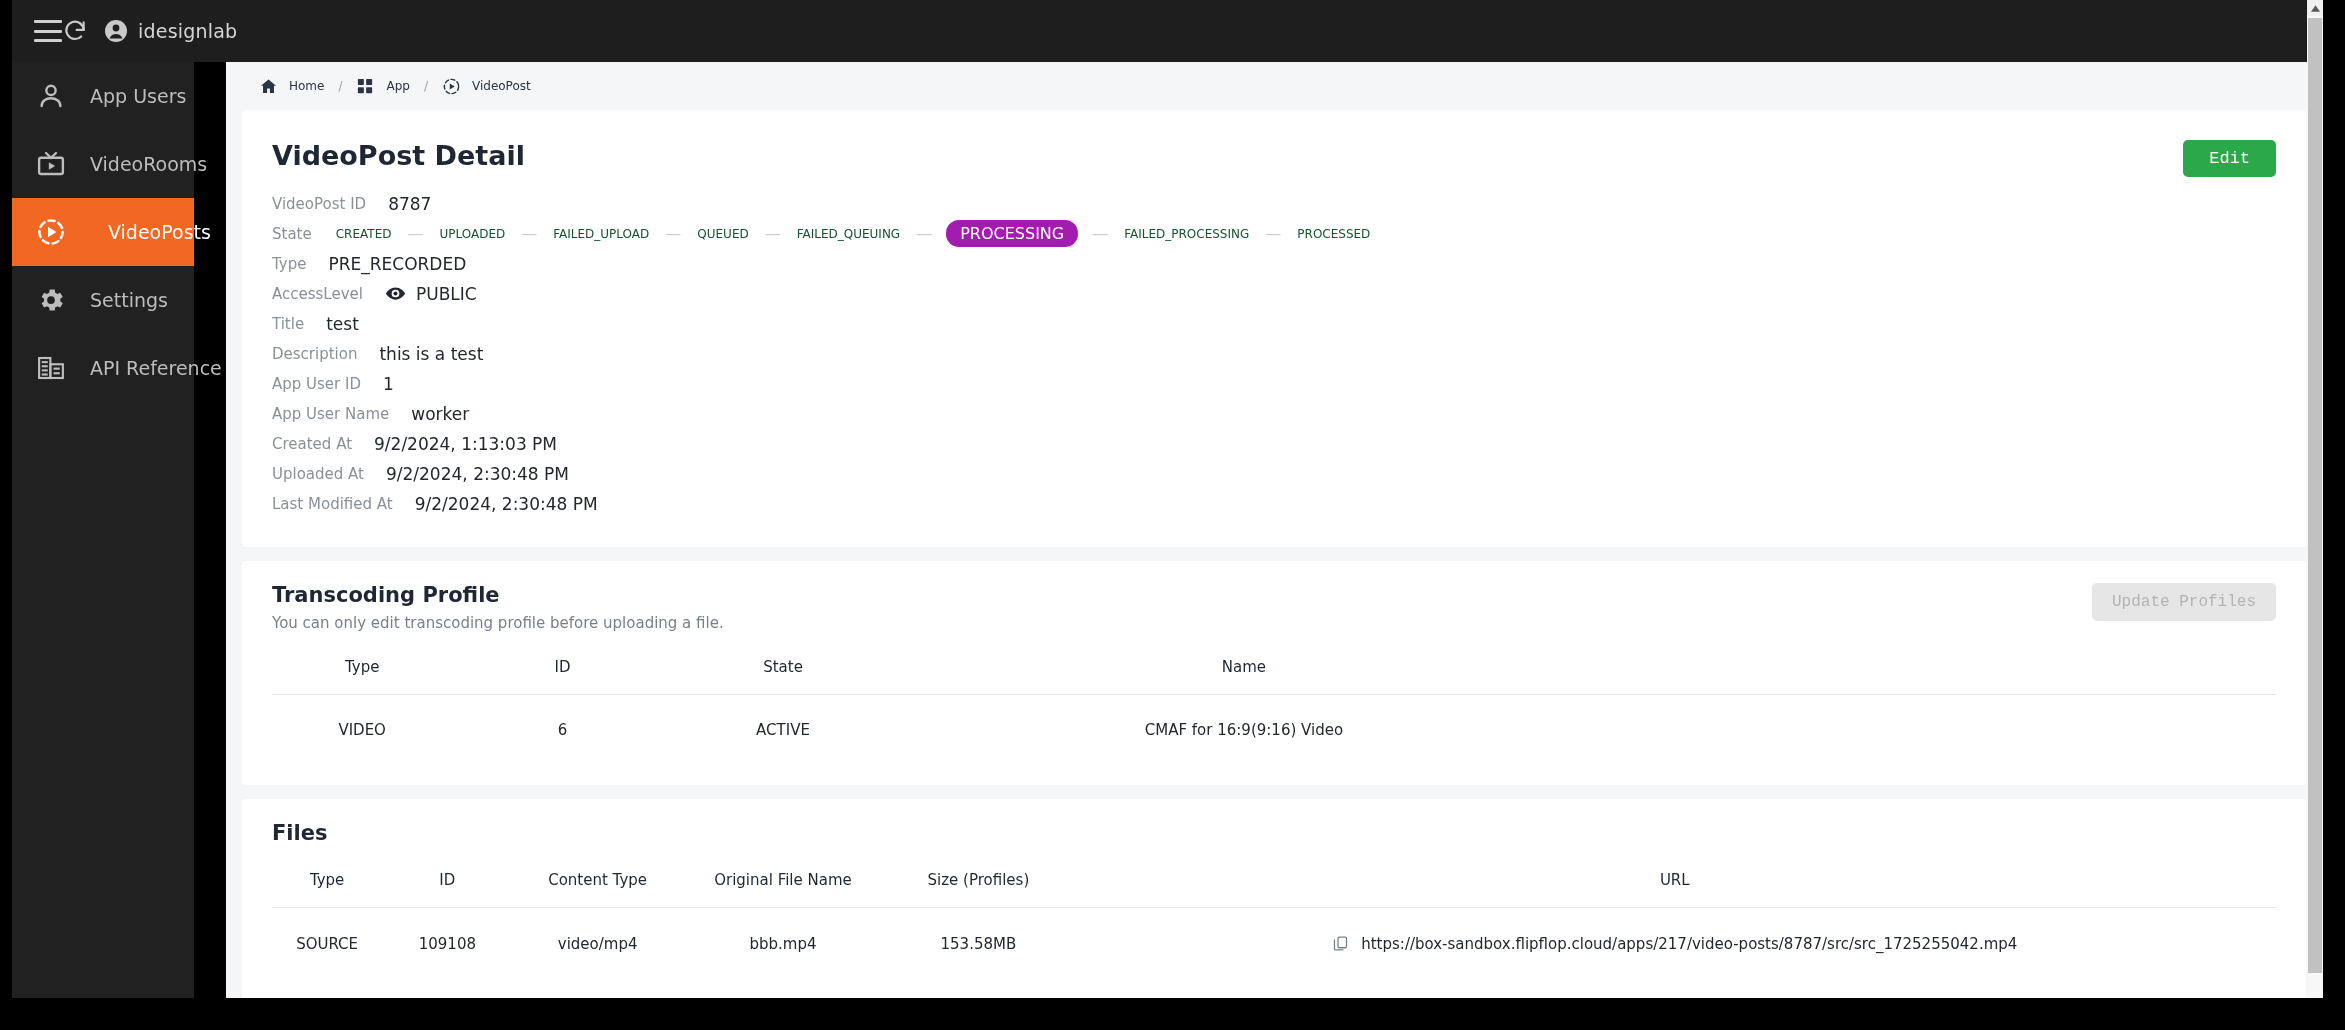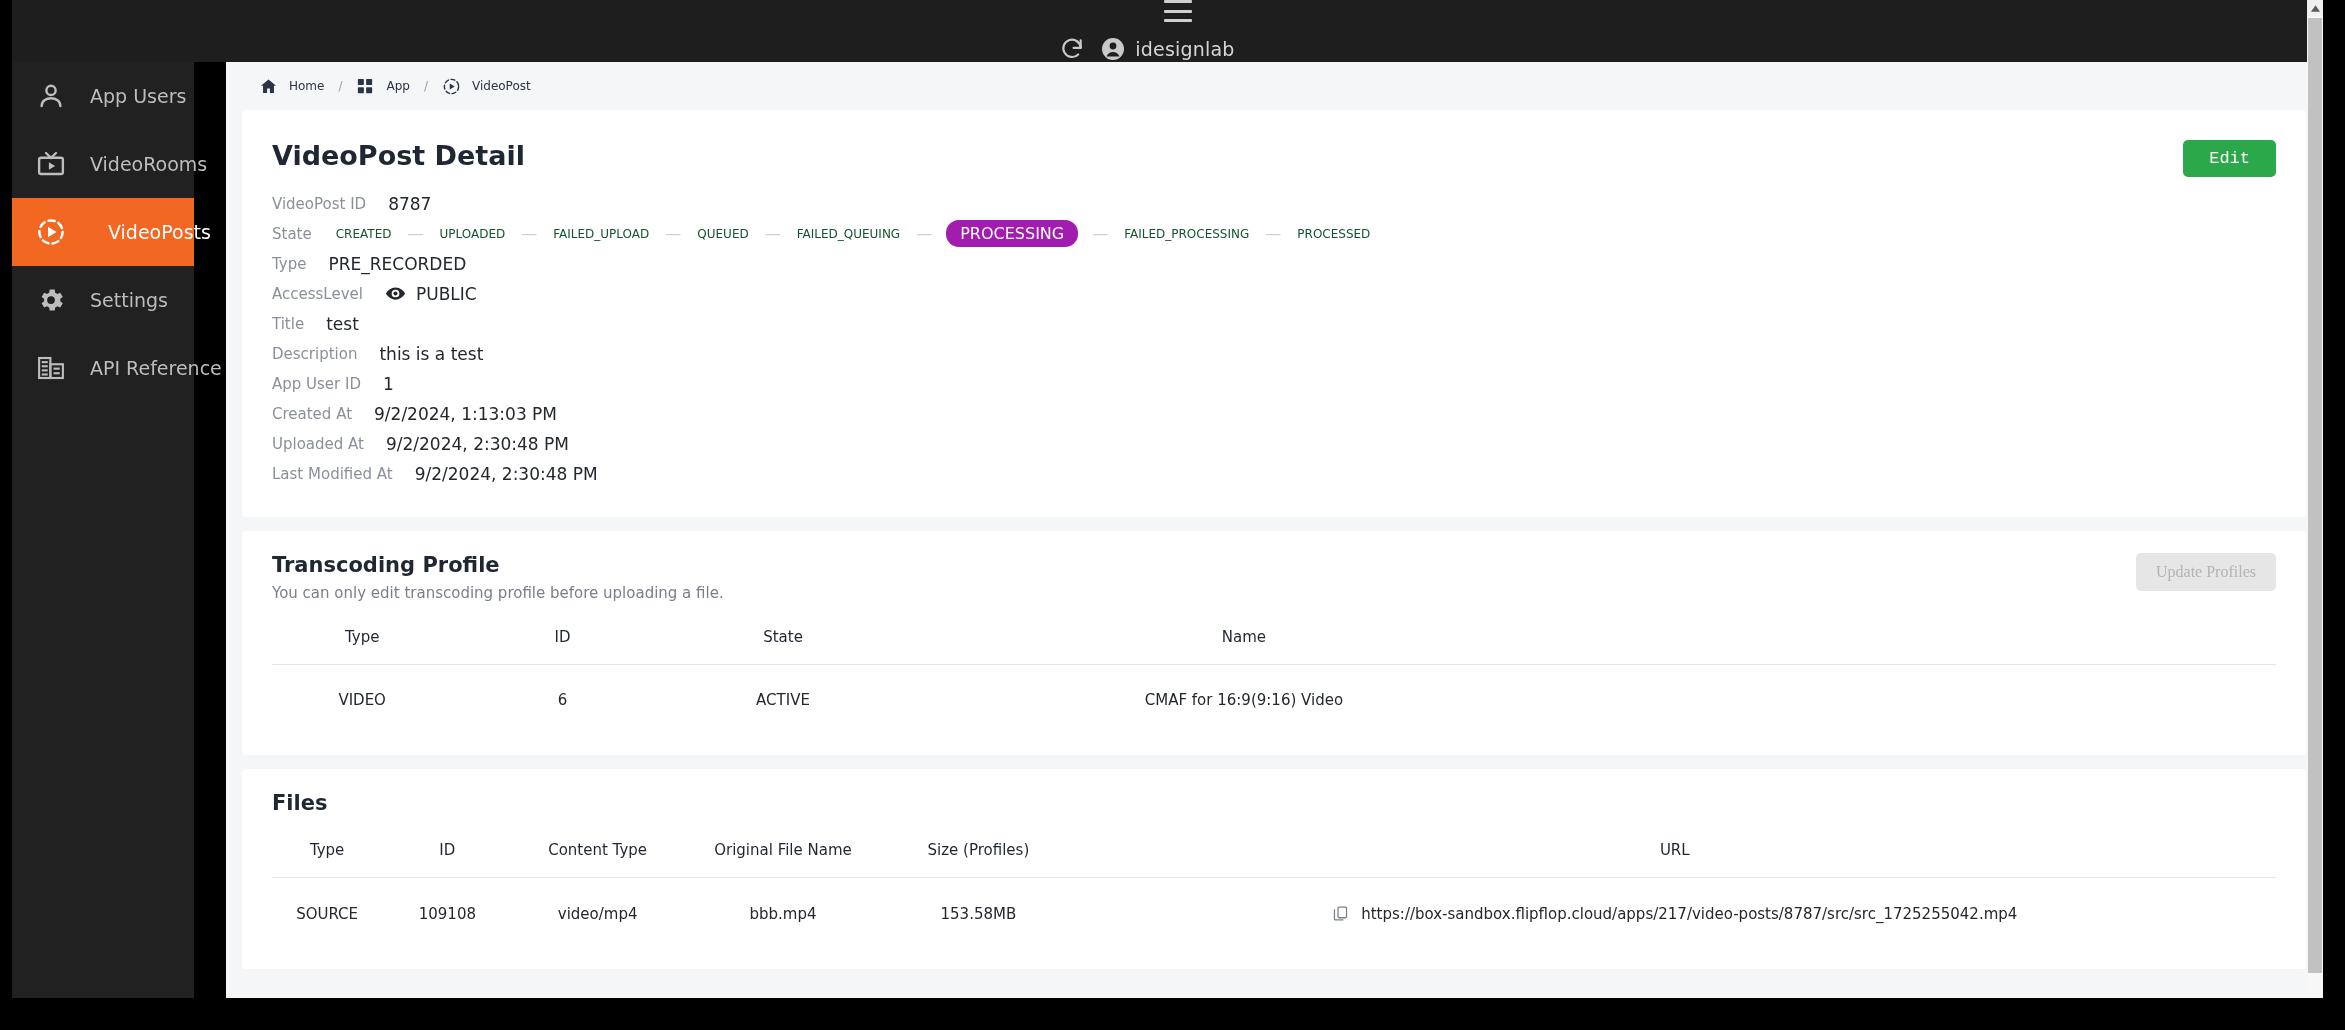--- a/index.html
+++ b/index.html
@@ -19,22 +19,20 @@
     position: absolute; left: 0; top: 0;
     width: 12px; height: 1030px;
     background: #000;
   }
   
   .topbar {
     position: absolute; left: 12px; top: 0;
     width: 2310px; height: 62px;
     background: #1e1e1e;
     display: flex; align-items: center;
-    justify-content: space-between;
-    flex-direction: column;
   }
   .hamburger {
     margin-left: 22px;
     width: 28px; height: 22px;
     display: flex; flex-direction: column; justify-content: space-between;
     cursor: pointer;
   }
   .hamburger span {
     display: block; height: 3px; width: 28px;
     background: #cfcfcf; border-radius: 1px;
@@ -97,21 +95,21 @@
   }
   .btn-edit {
     background: #2ba84a; color: #fff; border: none;
     font-size: 17px; padding: 9px 26px; border-radius: 5px;
     cursor: pointer; margin-top: 8px;
     font-family: Liberation Mono, monospace;
   }
   .btn-disabled {
     background: #e6e6e6; color: #b3b3b3; border: none;
     font-size: 16px; padding: 10px 20px; border-radius: 5px;
-    cursor: default; font-family: Liberation Serif, serif;
+    cursor: default; font-family: Liberation Mono, monospace;
   }
   .field-row {
     display: flex; align-items: center;
     min-height: 29px; margin-bottom: 1px;
   }
   .field-label {
     font-size: 15px; color: #8a9099; white-space: nowrap;
   }
   .field-value {
     font-size: 17px; color: #23272e; margin-left: 22px;
@@ -352,20 +350,24 @@
       <div class="field-row">
         <span class="field-label">Description</span>
         <span class="field-value">this is a test</span>
       </div>
 
       <div class="field-row">
         <span class="field-label">App User ID</span>
         <span class="field-value">1</span>
       </div>
 
+      <div class="field-row">
+        <span class="field-label">App User Name</span>
+        <span class="field-value">worker</span>
+      </div>
 
       <div class="field-row">
         <span class="field-label">Created At</span>
         <span class="field-value">9/2/2024, 1:13:03 PM</span>
       </div>
 
       <div class="field-row">
         <span class="field-label">Uploaded At</span>
         <span class="field-value">9/2/2024, 2:30:48 PM</span>
       </div>

